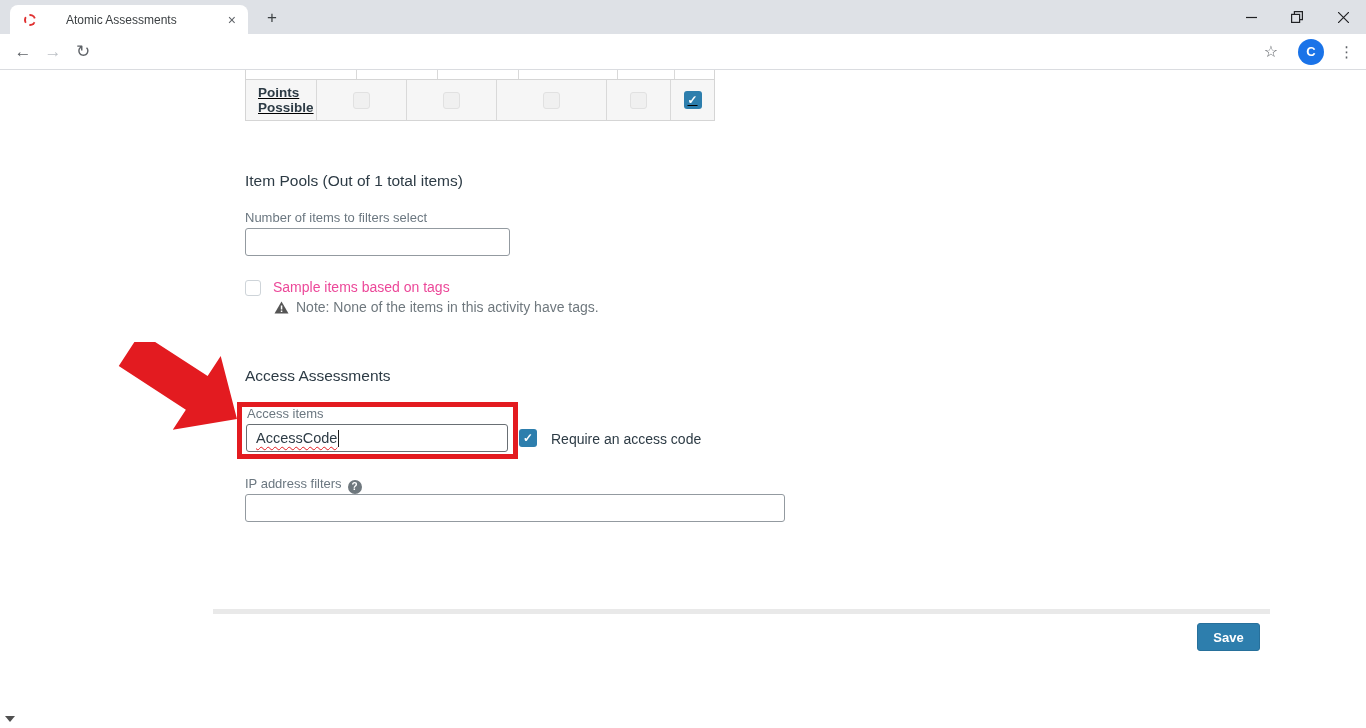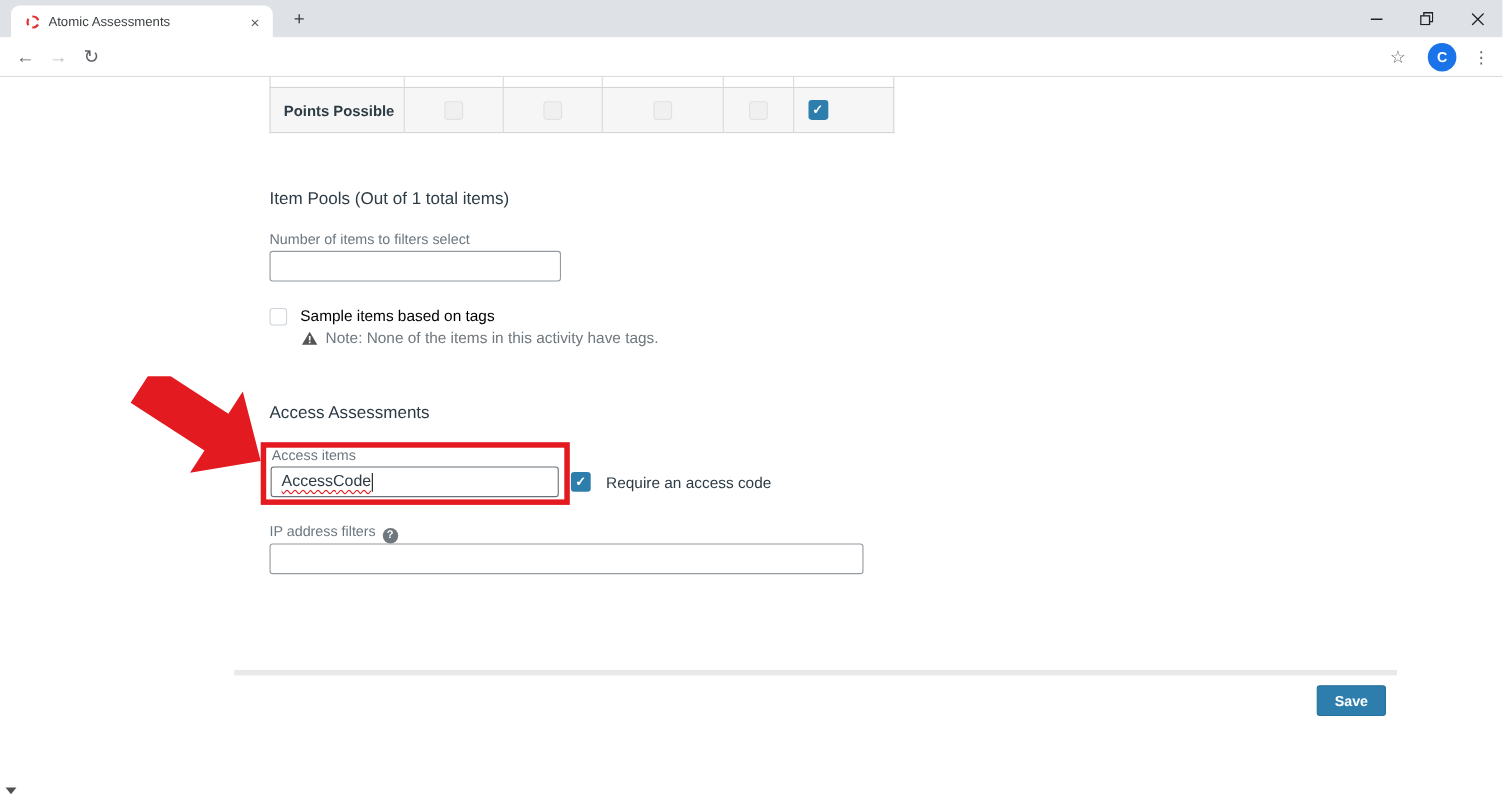--- a/index.html
+++ b/index.html
@@ -2,21 +2,21 @@
 <html><head>
 <meta charset="utf-8">
 <style>
   * { margin:0; padding:0; box-sizing:border-box; }
   html,body { width:1366px; height:728px; font-family:"Liberation Sans", sans-serif; background:#fff; overflow:hidden; }
   .screen { position:relative; width:1366px; height:728px; }
 
   
   .tabstrip { position:relative; height:34px; background:#dee1e6; }
   .tab { position:absolute; left:10px; top:5px; width:238px; height:29px; background:#fff;
-         border-radius:8px 8px 0 0; display:flex; align-items:center; padding:0 8px; }
+         border-radius:8px 8px 0 0; display:flex; align-items:center; padding:0 8px;gap:22px; }
   .favicon { width:12px; height:12px; border:2px dashed #e03131; border-radius:50%; margin:0 8px 0 6px; flex:none; }
   .tab-title { font-size:12px; color:#3c4043; flex:1; white-space:nowrap; overflow:hidden; }
   .tab-close { font-size:14px; color:#5f6368; padding:0 4px; cursor:pointer; }
   .newtab { position:absolute; left:260px; top:7px; width:24px; height:24px; text-align:center;
             line-height:22px; font-size:17px; color:#3c4043; border-radius:50%; }
   .wincontrols { position:absolute; right:0; top:0; height:34px; display:flex; }
   .winbtn { width:46px; height:34px; display:flex; align-items:center; justify-content:center; color:#202124; }
 
   .toolbar { position:relative; height:36px; background:#fff; border-bottom:1px solid #dadce0; display:flex; align-items:center; }
   .navbtn { font-size:17px; color:#5f6368; width:30px; text-align:center; }
@@ -41,39 +41,39 @@
 
   .content { position:relative; flex:1; background:#fff; }
   .scrollbar { position:relative; width:17px; flex:none; background:#f1f1f1; border-left:1px solid #e4e4e4; }
   .sb-arrow { position:absolute; left:4px; width:0; height:0; border-left:5px solid transparent; border-right:5px solid transparent; }
   .sb-up { top:6px; border-bottom:6px solid #505050; }
   .sb-down { bottom:6px; border-top:6px solid #505050; }
   .sb-thumb { position:absolute; left:1px; top:475px; width:15px; height:150px; background:#c1c1c1; }
 
   
   .abs { position:absolute; }
-  .tableblk { left:245px; top:0; width:568px; }
+  .tableblk { left:245px; top:0; width:470px;text-decoration:underline; }
   .trow { display:flex; border-bottom:1px solid #d5d5d5; }
   .trow-partial { height:10px; background:#fff; border-left:1px solid #d5d5d5; border-right:1px solid #d5d5d5; }
   .trow-main { height:41px; background:#f6f6f6; border-left:1px solid #d5d5d5; border-right:1px solid #d5d5d5; align-items:center; }
   .tcell { height:100%; border-right:1px solid #d9d9d9; display:flex; align-items:center; justify-content:center; }
   .tcell:last-child { border-right:none; }
   .w0{width:122px; justify-content:flex-start; padding-left:12px;} .w1{width:90px;} .w2{width:90px;} .w3{width:110px;} .w4{width:64px;} .w5{width:43px;}
   .rowlabel { font-size:13.5px; font-weight:bold; color:#2d3b45; }
 
   .cb { display:inline-flex; align-items:center; justify-content:center; border-radius:3px; flex:none; }
   .cb-table-off { width:17px; height:17px; background:#f0f0f0; border:1px solid #e1e1e1; }
   .cb-form-off { width:16px; height:16px; background:#fff; border:1px solid #ced4d9; }
   .cb-on { width:18px; height:18px; background:#2D7EAD; color:#fff; font-size:12px; font-weight:bold; }
 
   .h-section { font-size:15.5px; font-weight:normal; color:#2d3b45; }
   .fieldlabel { font-size:13px; color:#6b7780; }
   .tinput { border:1px solid #939aa0; border-radius:3px; height:28px; font-size:14px; color:#2d3b45;
             padding:0 10px; font-family:"Liberation Sans", sans-serif; background:#fff; }
-  .disabled-label { font-size:14px; color:#000000; }
+  .disabled-label { font-size:14px; color:#ec4899; }
   .note-text { font-size:14px; color:#6f787e; }
 
   .redbox { left:237px; top:332px; width:281px; height:57px; border:5px solid #E31B20; background:transparent; }
   .fake-input { left:246px; top:354px; width:262px; height:28px; border:1px solid #696f74; border-radius:3px;
                 background:#fff; display:flex; align-items:center; padding:0 9px; }
   .fake-input .val { font-size:14.5px; color:#2d3b45;
                      text-decoration:underline; text-decoration-style:wavy; text-decoration-color:#E31B20;
                      text-decoration-thickness:1px; text-underline-offset:3px; }
   .caret { display:inline-block; width:1px; height:17px; background:#1b1b1b; margin-left:1px; }
 

